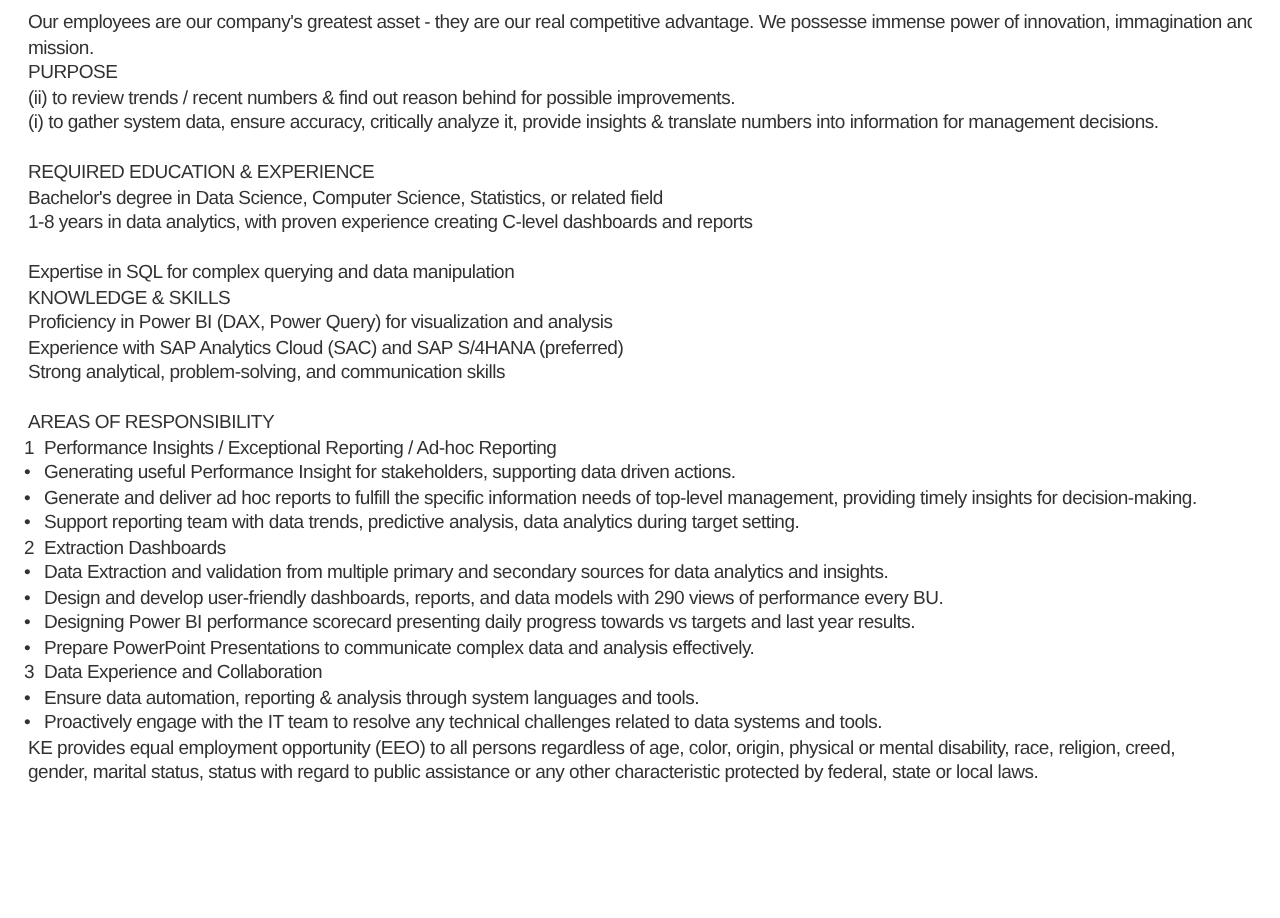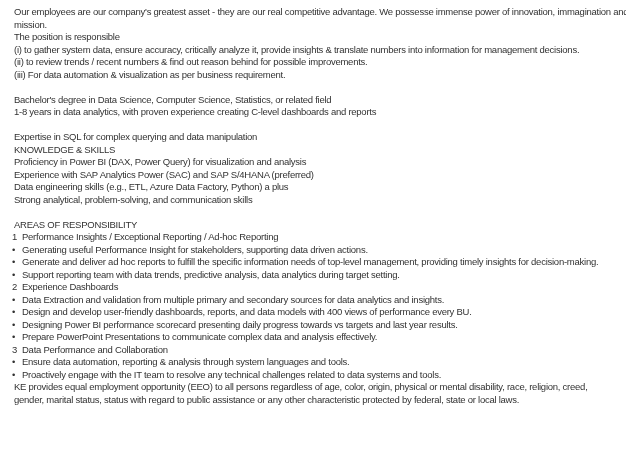--- a/index.html
+++ b/index.html
@@ -43,37 +43,36 @@
   }
 </style>
 </head>
 <body>
 
 <div class="doc">
 
   <div class="line">Our employees are our company's greatest asset - they are our real competitive advantage. We possesse immense power of innovation, immagination and a</div>
   <div class="line">mission.</div>
 
-  <div class="line">The position is responsible</div>
+  <div class="line">PURPOSE</div>
+  <div class="line">(ii) to review trends / recent numbers &amp; find out reason behind for possible improvements.</div>
   <div class="line">(i) to gather system data, ensure accuracy, critically analyze it, provide insights &amp; translate numbers into information for management decisions.</div>
-  <div class="line">(ii) to review trends / recent numbers &amp; find out reason behind for possible improvements.</div>
-  <div class="line">(iii) For data automation &amp; visualization as per business requirement.</div>
 
   <div class="gap"></div>
 
+  <div class="line">REQUIRED EDUCATION &amp; EXPERIENCE</div>
   <div class="line">Bachelor's degree in Data Science, Computer Science, Statistics, or related field</div>
   <div class="line">1-8 years in data analytics, with proven experience creating C-level dashboards and reports</div>
 
   <div class="gap"></div>
 
   <div class="line">Expertise in SQL for complex querying and data manipulation</div>
   <div class="line">KNOWLEDGE &amp; SKILLS</div>
   <div class="line">Proficiency in Power BI (DAX, Power Query) for visualization and analysis</div>
-  <div class="line">Experience with SAP Analytics Power (SAC) and SAP S/4HANA (preferred)</div>
-  <div class="line">Data engineering skills (e.g., ETL, Azure Data Factory, Python) a plus</div>
+  <div class="line">Experience with SAP Analytics Cloud (SAC) and SAP S/4HANA (preferred)</div>
   <div class="line">Strong analytical, problem-solving, and communication skills</div>
 
   <div class="gap"></div>
 
   <div class="line">AREAS OF RESPONSIBILITY</div>
 
   <div class="li">
     <span class="marker">1</span>
     <span class="li-text">Performance Insights / Exceptional Reporting / Ad-hoc Reporting</span>
   </div>
@@ -84,41 +83,41 @@
   <div class="li">
     <span class="marker">•</span>
     <span class="li-text">Generate and deliver ad hoc reports to fulfill the specific information needs of top-level management, providing timely insights for decision-making.</span>
   </div>
   <div class="li">
     <span class="marker">•</span>
     <span class="li-text">Support reporting team with data trends, predictive analysis, data analytics during target setting.</span>
   </div>
   <div class="li">
     <span class="marker">2</span>
-    <span class="li-text">Experience Dashboards</span>
+    <span class="li-text">Extraction Dashboards</span>
   </div>
   <div class="li">
     <span class="marker">•</span>
     <span class="li-text">Data Extraction and validation from multiple primary and secondary sources for data analytics and insights.</span>
   </div>
   <div class="li">
     <span class="marker">•</span>
-    <span class="li-text">Design and develop user-friendly dashboards, reports, and data models with 400 views of performance every BU.</span>
+    <span class="li-text">Design and develop user-friendly dashboards, reports, and data models with 290 views of performance every BU.</span>
   </div>
   <div class="li">
     <span class="marker">•</span>
     <span class="li-text">Designing Power BI performance scorecard presenting daily progress towards vs targets and last year results.</span>
   </div>
   <div class="li">
     <span class="marker">•</span>
     <span class="li-text">Prepare PowerPoint Presentations to communicate complex data and analysis effectively.</span>
   </div>
   <div class="li">
     <span class="marker">3</span>
-    <span class="li-text">Data Performance and Collaboration</span>
+    <span class="li-text">Data Experience and Collaboration</span>
   </div>
   <div class="li">
     <span class="marker">•</span>
     <span class="li-text">Ensure data automation, reporting &amp; analysis through system languages and tools.</span>
   </div>
   <div class="li">
     <span class="marker">•</span>
     <span class="li-text">Proactively engage with the IT team to resolve any technical challenges related to data systems and tools.</span>
   </div>
 

